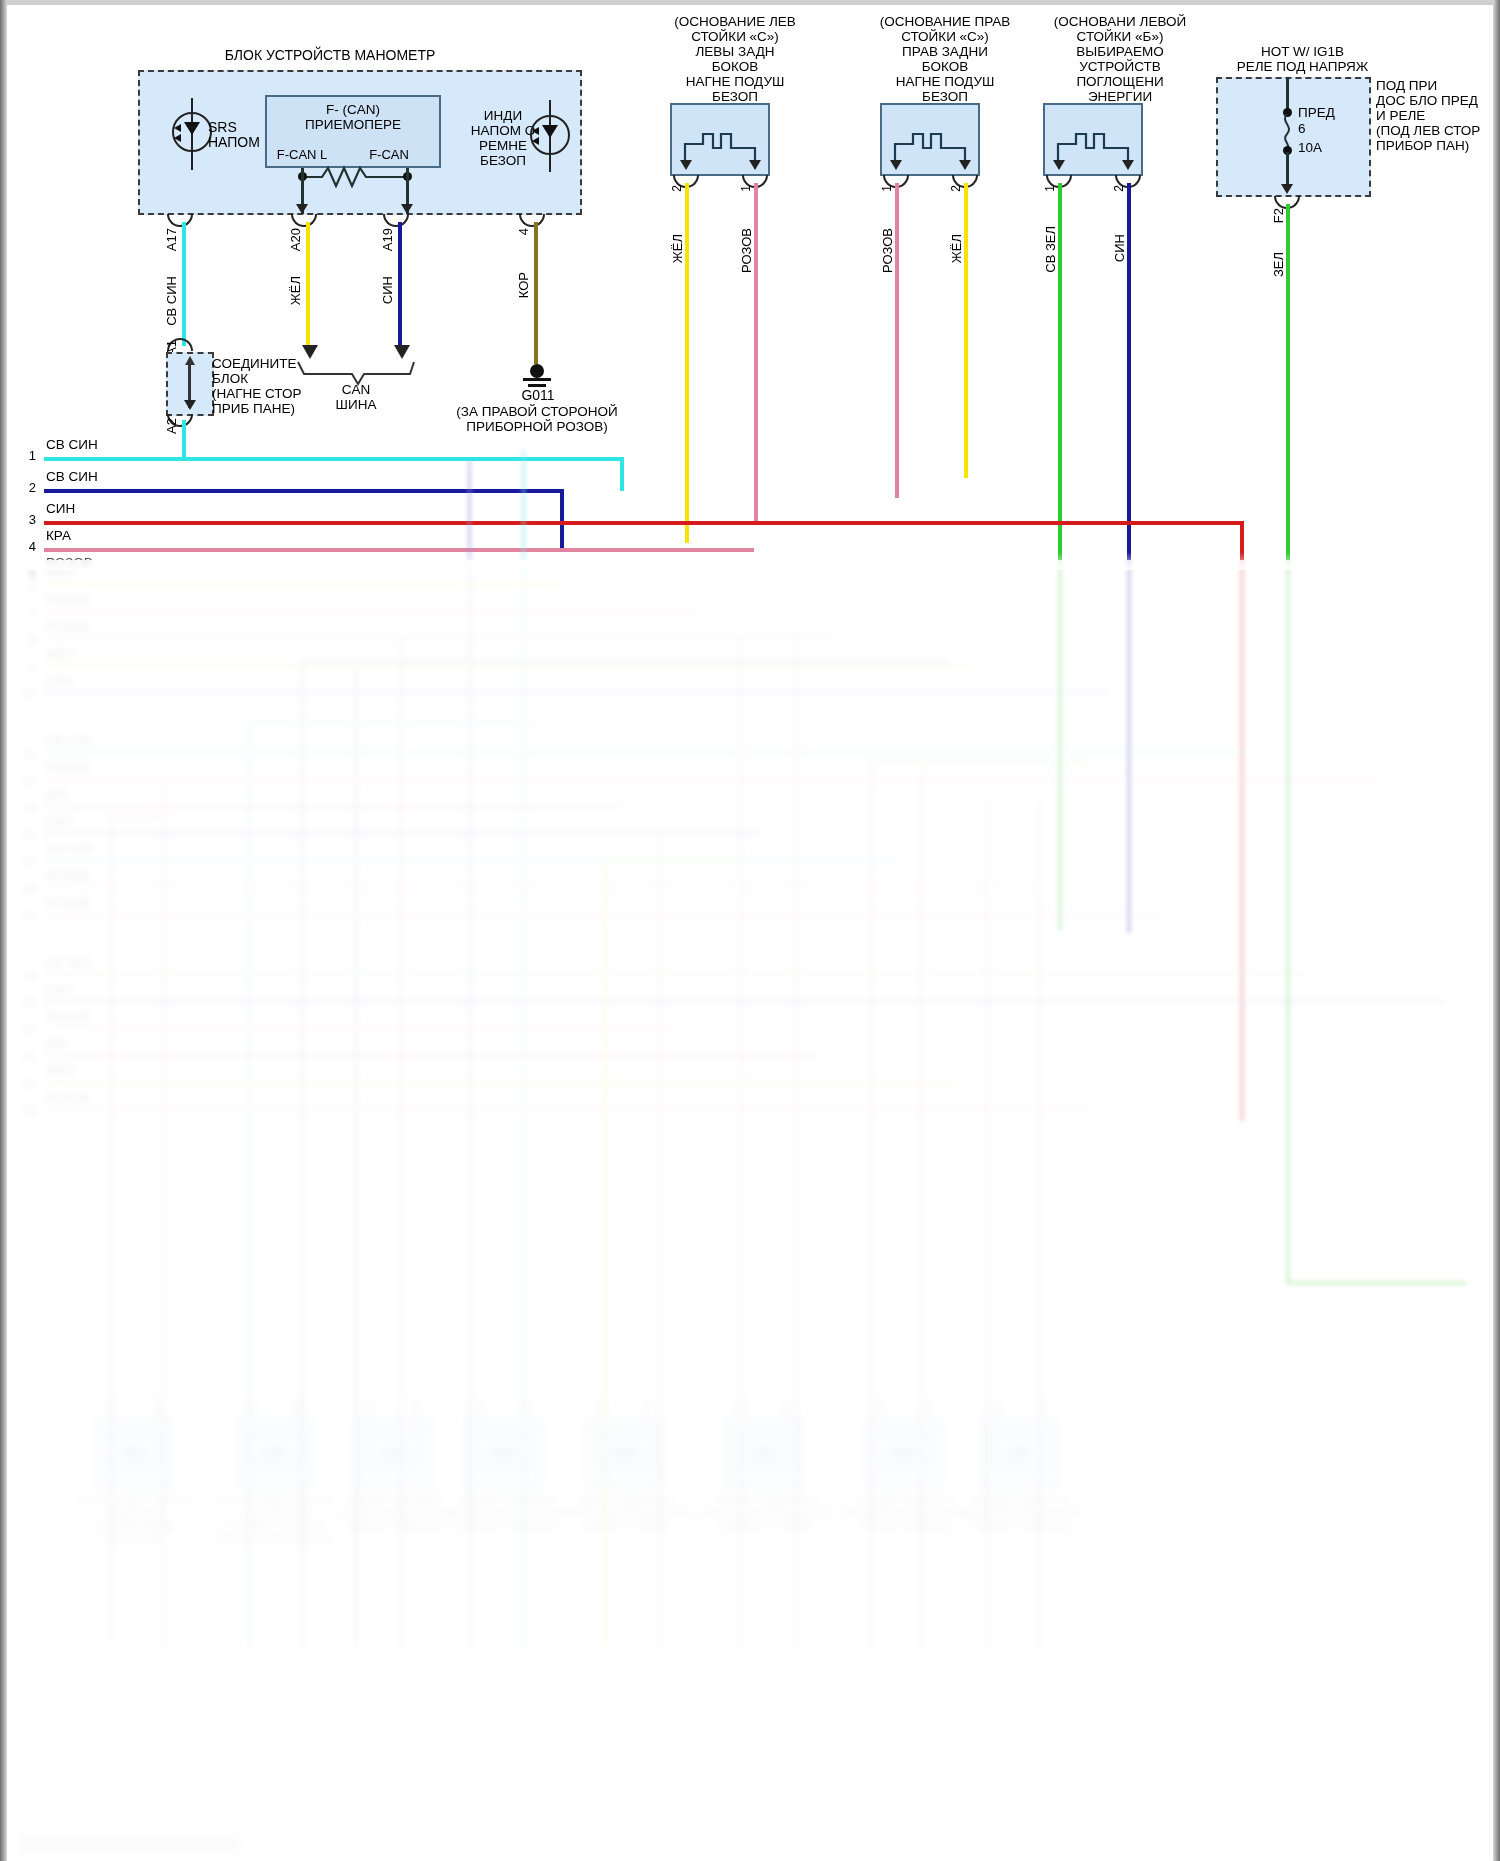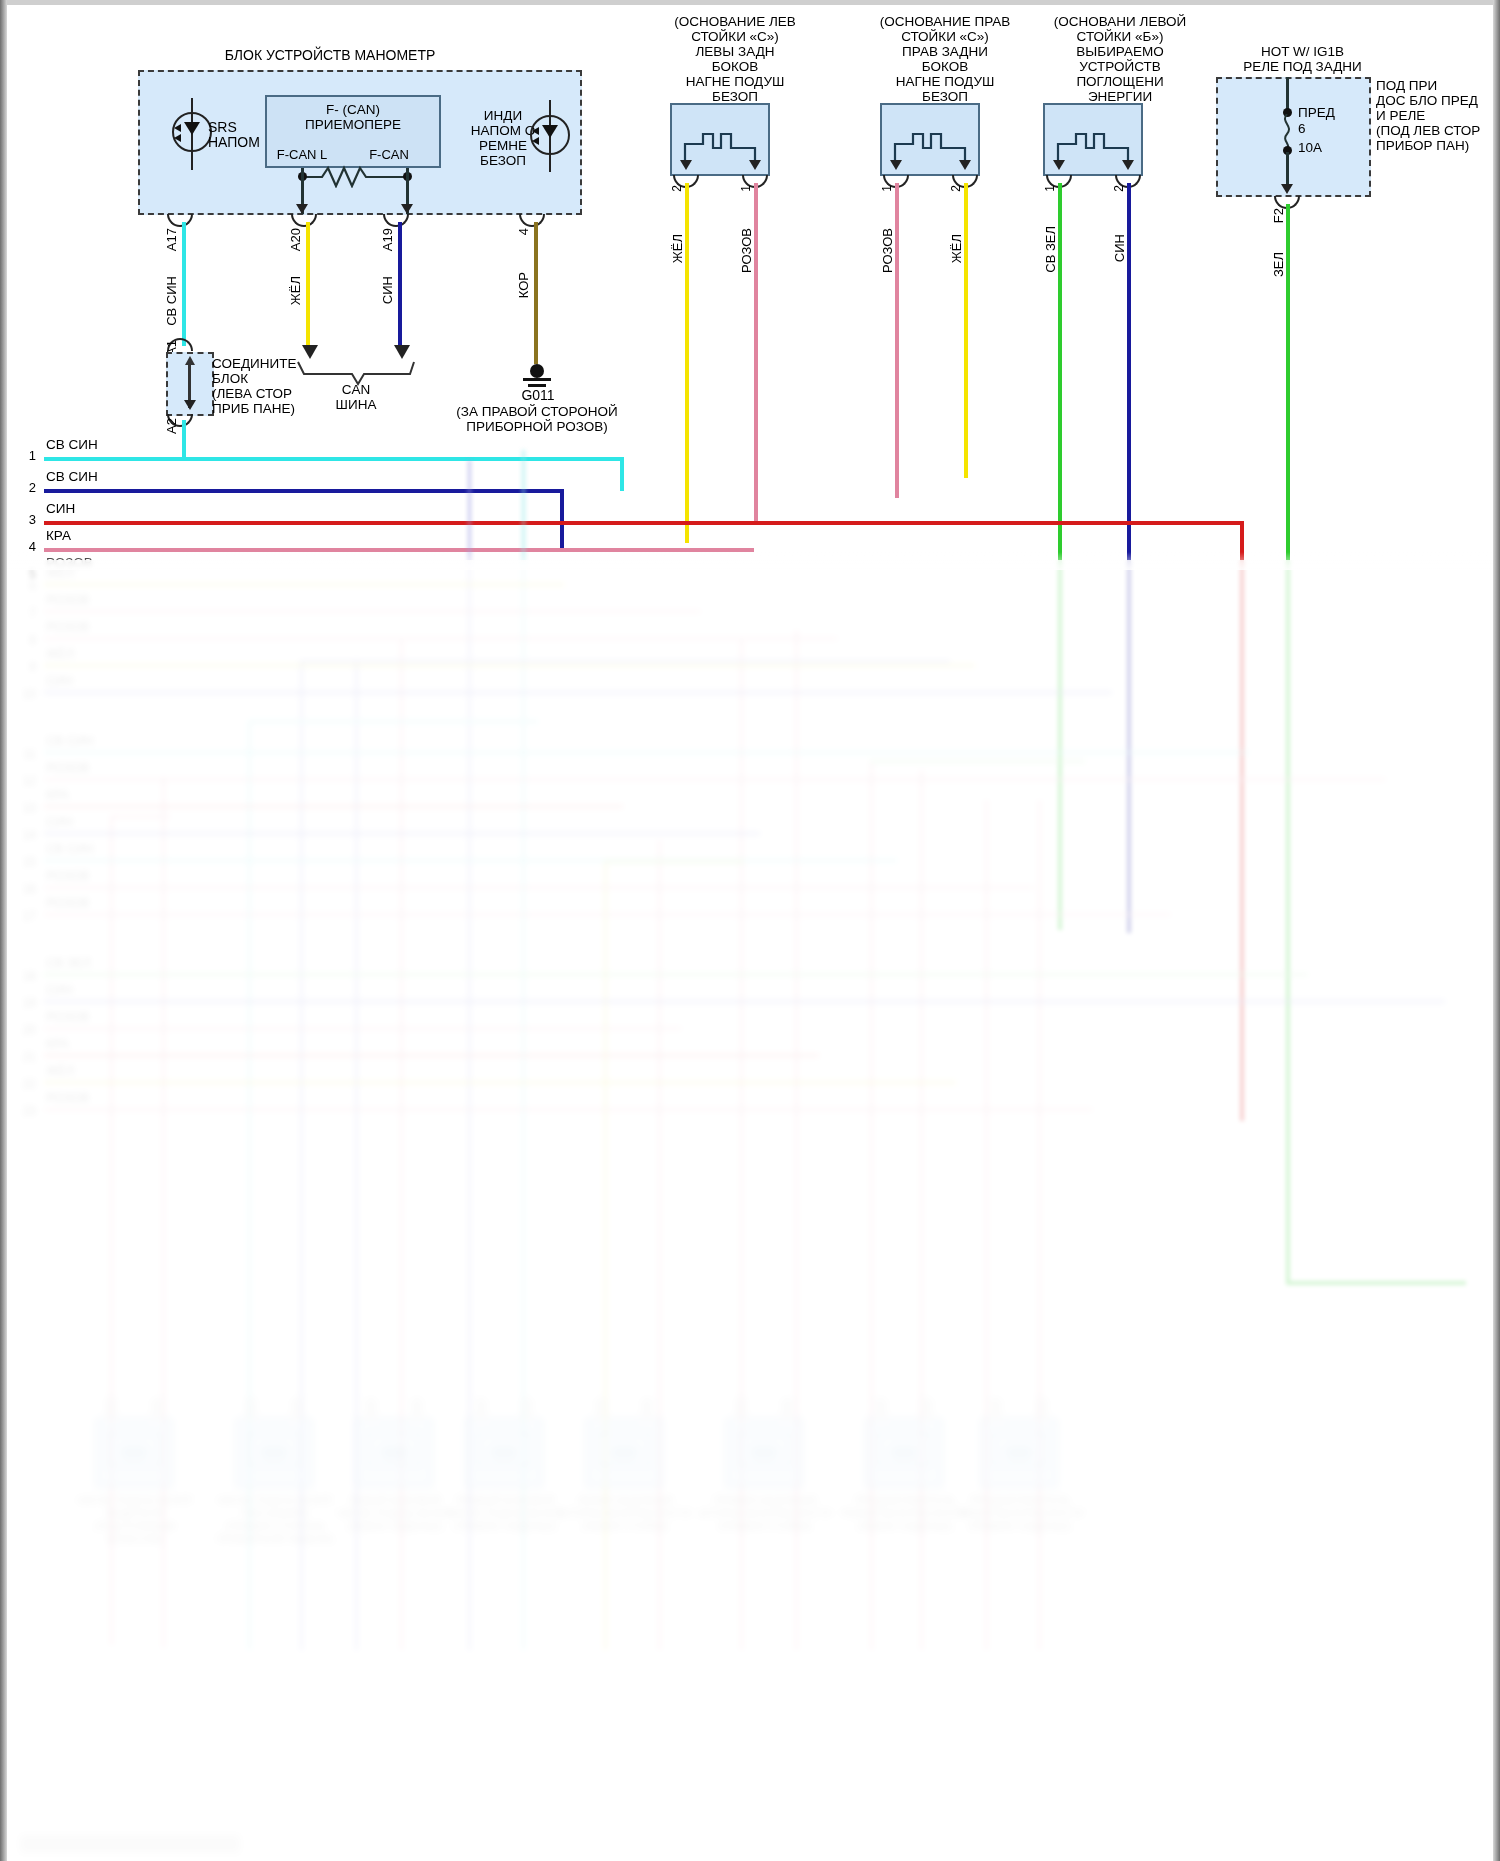--- a/index.html
+++ b/index.html
@@ -138,21 +138,21 @@
   <div class="hook" style="left:167px;top:338px;transform:rotate(180deg);"></div>
   <div class="vlbl" style="left:164px;top:340px;font-size:13px;">A1</div>
   <div class="box-dash" style="left:166px;top:352px;width:48px;height:64px;background:#d6e9fa;"></div>
   <div class="wire" style="left:188px;top:360px;width:2.5px;height:48px;background:#333;"></div>
   <div class="arrowUpSm" style="left:185px;top:356px;"></div>
   <div class="arrowDown" style="left:184px;top:400px;"></div>
   <div class="hook" style="left:167px;top:414px;"></div>
   <div class="vlbl" style="left:164px;top:418px;font-size:13px;">A2</div>
   <div class="lbl lbl-l" style="left:212px;top:356px;width:130px;font-size:13.5px;text-align:left;">СОЕДИНИТЕ
 БЛОК
-(ЛЕВА СТОР
+(НАГНЕ СТОР
 ПРИБ ПАНЕ)</div>
   <div class="wire" style="left:182px;top:420px;width:3.5px;height:40px;background:#2ee6e6;"></div>
   <div class="wire" style="left:44px;top:457px;width:142px;height:3.5px;background:#2ee6e6;"></div>
 
   <div class="lbl" style="left:640px;top:14px;width:190px;font-size:13.5px;">(ОСНОВАНИЕ ЛЕВ
 СТОЙКИ «С»)
 ЛЕВЫ ЗАДН
 БОКОВ
 НАГНЕ ПОДУШ
 БЕЗОП</div>
@@ -209,21 +209,21 @@
   <div class="hook" style="left:1046px;top:175px;"></div>
   <div class="hook" style="left:1115px;top:175px;"></div>
   <div class="vlbl" style="left:1043px;top:185px;font-size:12px;">1</div>
   <div class="vlbl" style="left:1112px;top:185px;font-size:12px;">2</div>
   <div class="vlbl" style="left:1043px;top:226px;font-size:13px;">СВ ЗЕЛ</div>
   <div class="vlbl" style="left:1112px;top:234px;font-size:13px;">СИН</div>
   <div class="wire" style="left:1058px;top:183px;width:3.5px;height:747px;background:#2ecc2e;"></div>
   <div class="wire" style="left:1127px;top:183px;width:3.5px;height:750px;background:#181a9c;"></div>
 
   <div class="lbl" style="left:1195px;top:44px;width:215px;font-size:13.5px;">HOT W/ IG1B
-РЕЛЕ ПОД ЗАДНИ</div>
+РЕЛЕ ПОД НАПРЯЖ</div>
   <div class="box-dash" style="left:1216px;top:77px;width:155px;height:120px;"></div>
   <div class="wire" style="left:1286px;top:77px;width:2.5px;height:34px;background:#233;"></div>
   <div class="dot" style="left:1283px;top:108px;"></div>
   <svg class="fuseSvg" style="left:1278px;top:114px;" width="18" height="36">
     <path d="M9,0 C2,8 16,12 9,20 C3,27 14,30 9,36" fill="none" stroke="#233" stroke-width="2"></path>
   </svg>
   <div class="dot" style="left:1283px;top:146px;"></div>
   <div class="lbl lbl-l" style="left:1298px;top:105px;width:60px;font-size:13.5px;text-align:left;">ПРЕД</div>
   <div class="lbl lbl-l" style="left:1298px;top:121px;width:40px;font-size:13.5px;text-align:left;">6</div>
   <div class="lbl lbl-l" style="left:1298px;top:140px;width:50px;font-size:13.5px;text-align:left;">10A</div>

